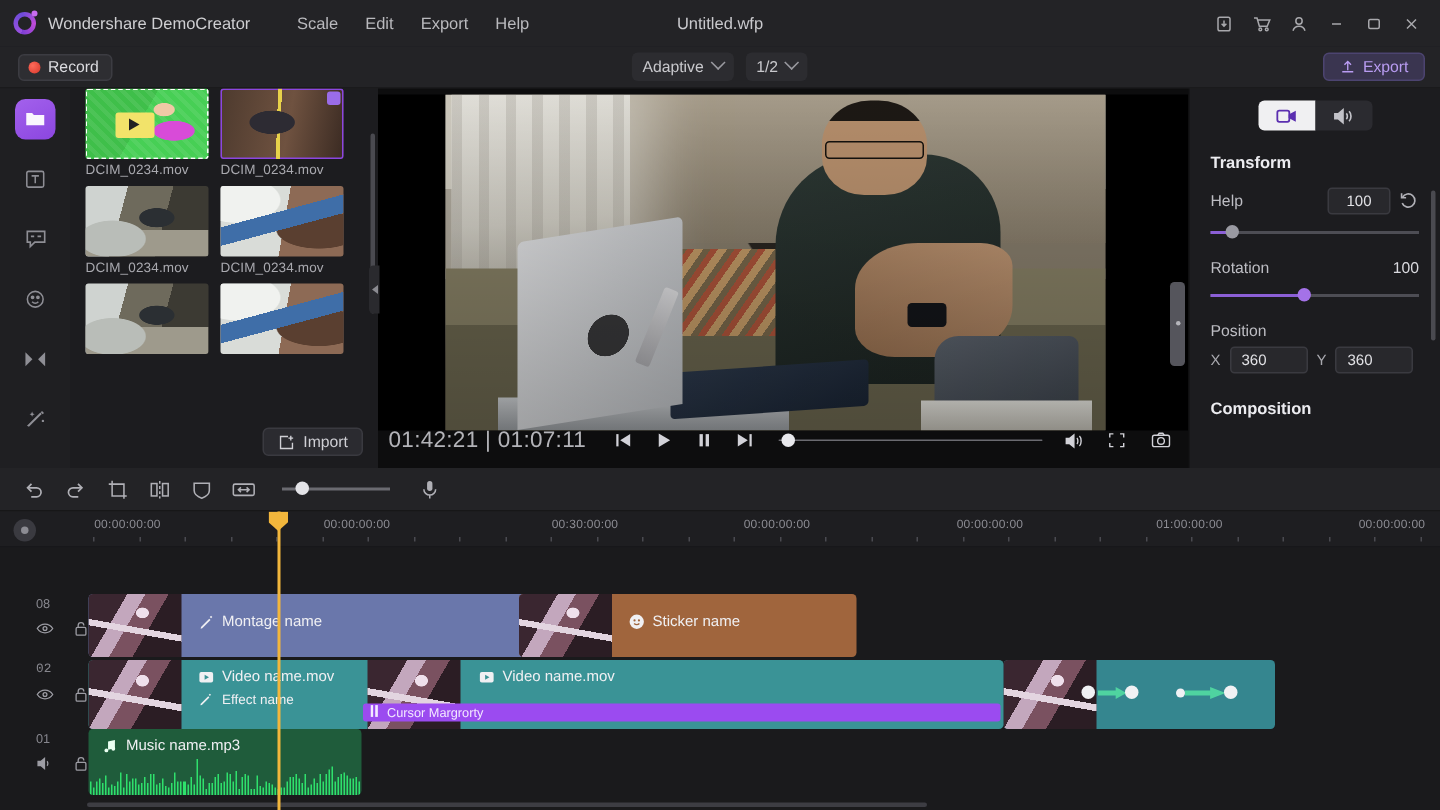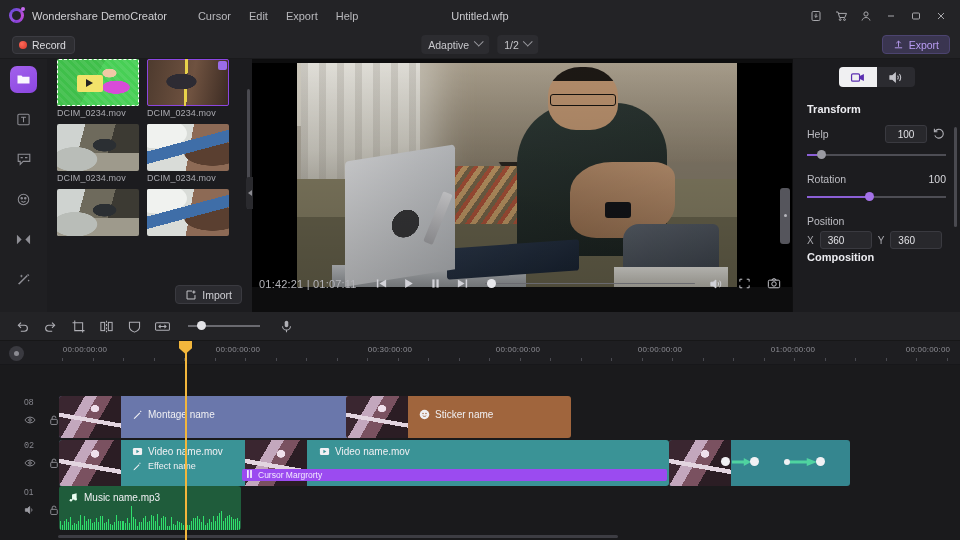--- a/index.html
+++ b/index.html
@@ -243,22 +243,22 @@
     background: linear-gradient(180deg, rgba(0,0,0,.08), rgba(0,0,0,.28)); }
 
   .vf-handle {
     position:absolute; right:2px; top:56%; width:10px; height:56px;
     background:#55555c; border-radius:3px; cursor:pointer; z-index:9;
   }
   .vf-handle::after { content:""; position:absolute; left:3.5px; top:26px;
     width:3px; height:3px; border-radius:50%; background:#b5b5bb; }
 
   .transport {
-    position:absolute; bottom:16px; left:0; width:540px; height:25px;
-    display:flex; align-items:center; gap:0; font-size:11px; color:#b3b3b8;
+    position:absolute; bottom:6px; left:0; width:540px; height:25px;
+    display:flex; align-items:center; gap:0; font-size:15px; color:#b3b3b8;
   }
   .tc-time { margin-left: 7px; letter-spacing:.2px; white-space:nowrap; }
   .tc-btns { display:flex; align-items:center; gap:10px; margin-left:16px; }
   .tc-btn { width:17px; height:17px; display:flex; align-items:center; justify-content:center;
             color:#d2d2d8; cursor:pointer; }
   .seek { flex:1; margin:0 12px 0 14px; height:14px; display:flex; align-items:center;
           position:relative; cursor:pointer; }
   .seek-track { width:100%; height:1.5px; background:#6a6a70; border-radius:2px; }
   .seek-knob { position:absolute; left:1%; width:9px; height:9px; border-radius:50%;
                background:#e8e8ec; }
@@ -274,21 +274,21 @@
   }
   .insp-tab {
     width:38px; height:20px; display:flex; align-items:center; justify-content:center;
     background:#2b2b30; cursor:pointer; color:#c2c2c8;
   }
   .insp-tab:first-child { border-radius:4px 0 0 4px; }
   .insp-tab:last-child { border-radius:0 4px 4px 0; }
   .insp-tab.active { background:#f0f0f2; color:#5b2fb0; }
   .insp-body { padding: 4px 14px 0 14px; position:relative; }
   .sec-title { font-size: 11px; color:#ececf0; font-weight:bold; margin: 6px 0 10px 0; }
-  .sec-title.mt { margin-top: 2px; }
+  .sec-title.mt { margin-top: 18px; }
   .row { display:flex; align-items:center; justify-content:space-between; margin-bottom: 6px; }
   .row-label { font-size:10.5px; color:#bdbdc3; }
   .num-box {
     width:42px; height:18px; background:#28282c; border:1px solid #3a3a40; border-radius:3px;
     display:flex; align-items:center; justify-content:center; font-size:10px; color:#e2e2e6;
     cursor:text;
   }
   .reset-ic { width:14px; height:14px; margin-left:5px; color:#b0b0b6; cursor:pointer; }
   .plain-num { font-size:10.5px; color:#d9d9de; }
   .slider { position:relative; height:12px; margin: 2px 0 12px 0; cursor:pointer; }
@@ -392,21 +392,21 @@
 </head>
 <body>
 
 <div class="app">
 
   <div class="titlebar">
     <div class="logo-wrap">
         <div class="logo"></div>
       </div>
     <div class="brand">Wondershare DemoCreator</div>
-    <div class="menu-item">Cursor</div>
+    <div class="menu-item">Scale</div>
     <div class="menu-item">Edit</div>
     <div class="menu-item">Export</div>
     <div class="menu-item">Help</div>
     <div class="doc-title">Untitled.wfp</div>
 
     <div class="win-btns">
       <div class="wbtn">
         <svg width="12" height="12" viewBox="0 0 12 12" fill="none" stroke="currentColor" stroke-width="1">
           <rect x="2" y="1.5" width="8" height="9" rx="1.2"></rect>
             <path d="M6 3.6v3.6M4.4 5.8L6 7.4l1.6-1.6"></path>

